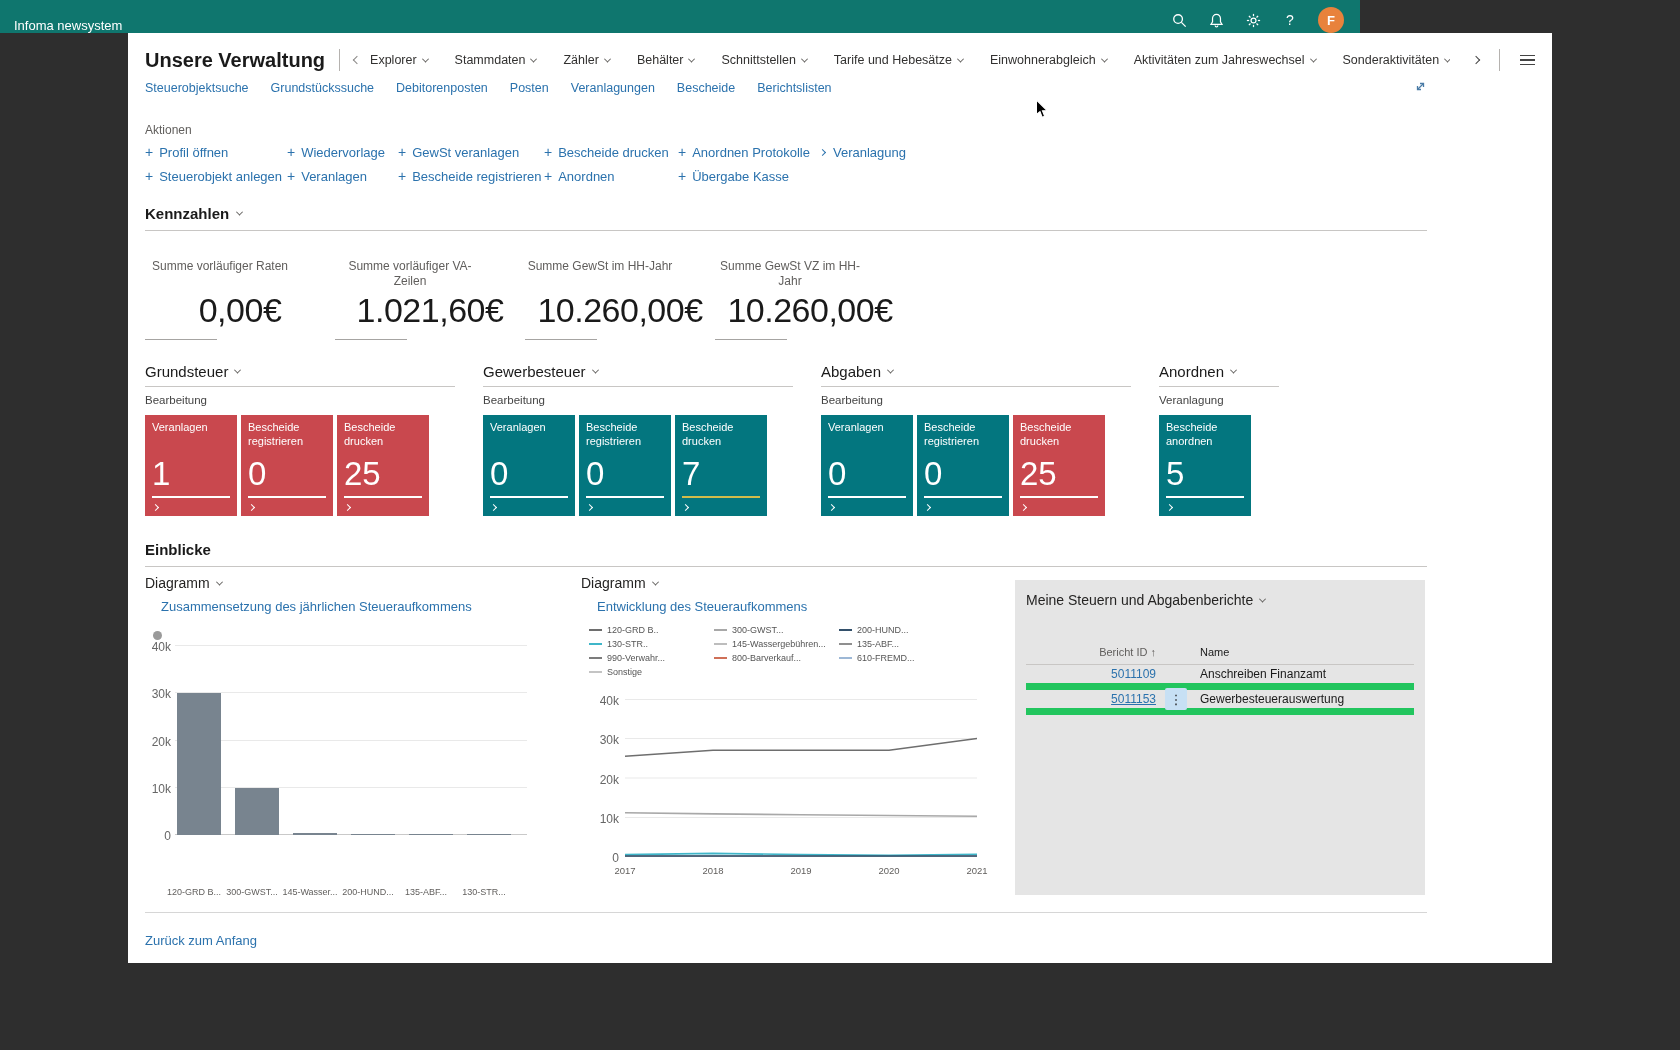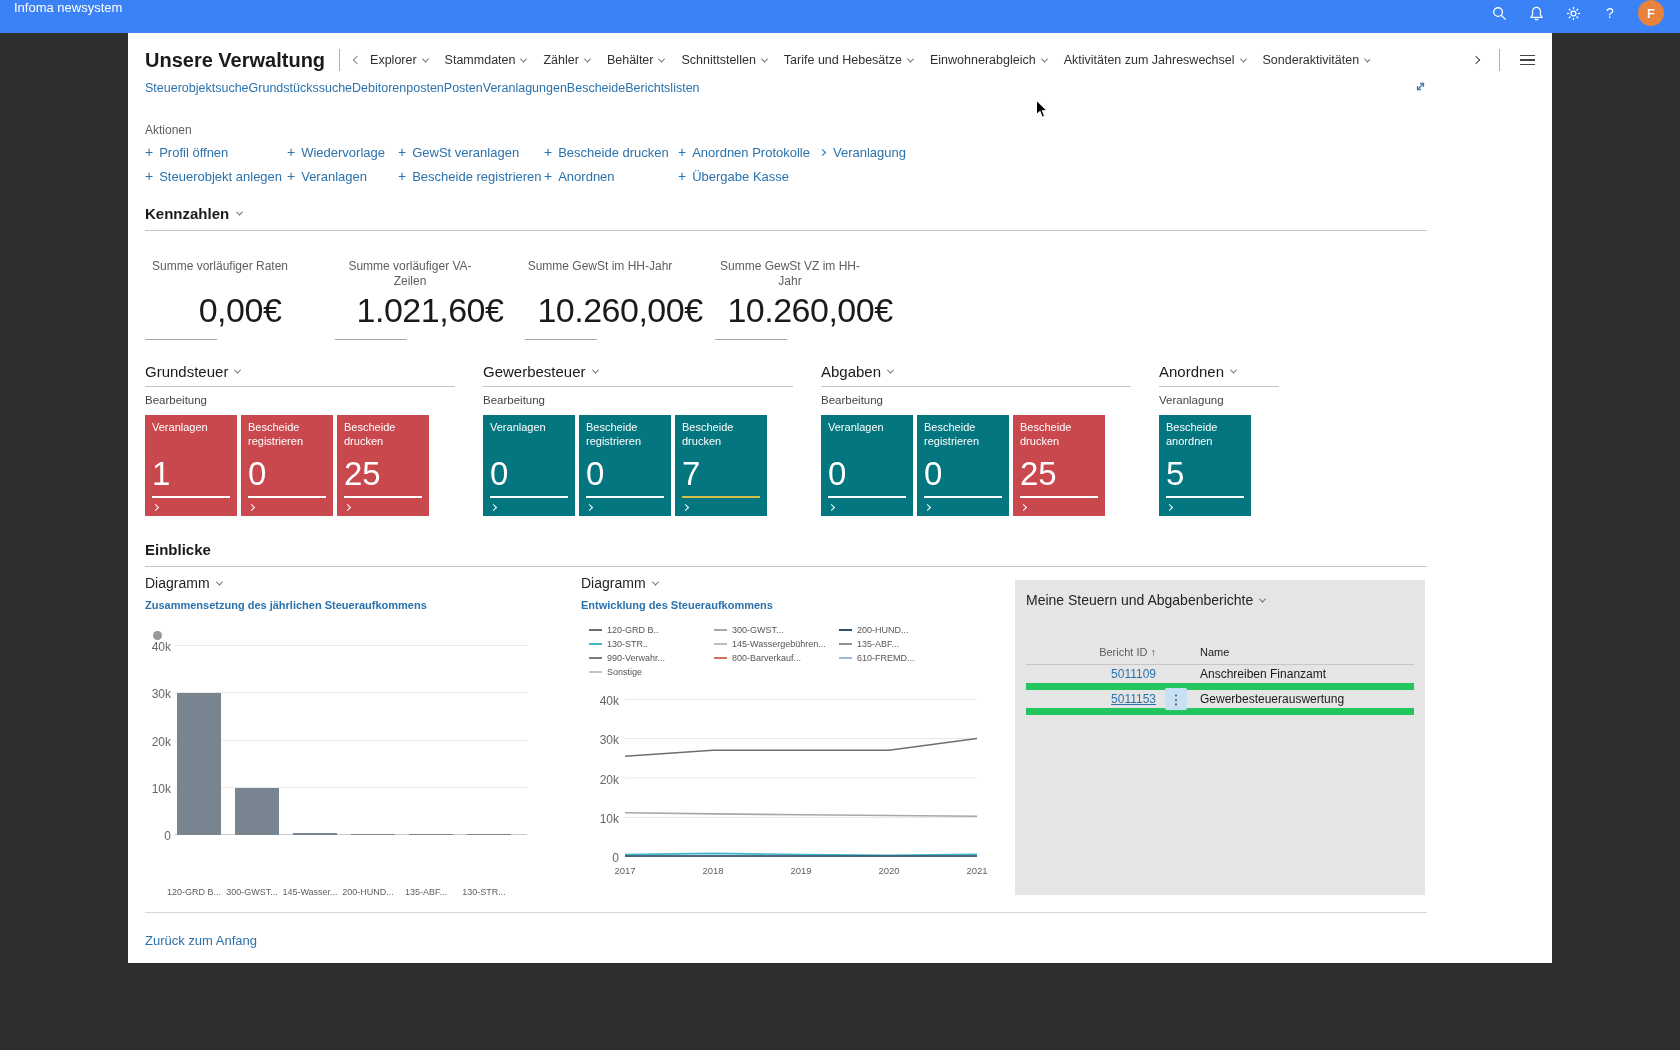--- a/index.html
+++ b/index.html
@@ -5,42 +5,42 @@
   * { box-sizing: border-box; margin: 0; padding: 0; }
   html,body { width:1680px; height:1050px; }
   body {
     font-family: "Liberation Sans", sans-serif;
     background:#2e2e2e;
     position:relative;
     overflow:hidden;
     color:#252423;
   }
   
-  .topbar{position:absolute;top:0;left:0;width:1680px;height:33px;background:#3b82f6;display:flex;align-items:flex-start;color:#fff;}
+  .topbar{position:absolute;top:0;left:0;width:1360px;height:33px;background:#0f766e;display:flex;align-items:flex-end;color:#fff;}
   .topbar .appname{font-size:13px;margin-left:14px;}
   .topbar .right{margin-left:auto;display:flex;align-items:center;gap:19px;margin-right:16px;}
   .tb-icon{width:18px;height:18px;display:flex;align-items:center;justify-content:center;cursor:pointer;}
   .tb-help{font-size:14px;color:#fff;cursor:pointer;width:18px;text-align:center;}
   .avatar{width:26px;height:26px;border-radius:50%;display:flex;align-items:center;justify-content:center;font-size:13px;font-weight:bold;color:#fff;cursor:pointer;}
   
   .content{position:absolute;top:33px;left:128px;width:1424px;height:930px;background:#fff;}
   
   .hdr-row{position:absolute;top:12px;left:17px;width:1390px;height:30px;display:flex;align-items:center;white-space:nowrap;}
   .page-title{font-size:20px;font-weight:600;color:#1a1a1a;}
   .vdiv{width:1px;height:22px;background:#b5b2af;margin:0 14px;}
-  .nav-items{display:flex;align-items:center;gap:17px;font-size:12.5px;color:#323130;overflow:hidden;}
+  .nav-items{display:flex;align-items:center;gap:27px;font-size:12.5px;color:#323130;overflow:hidden;}
   .nav-item{display:flex;align-items:center;cursor:pointer;}
   .cdn{display:inline-block;width:5px;height:5px;border-right:1.3px solid #605e5c;border-bottom:1.3px solid #605e5c;transform:rotate(45deg) translate(-1px,-1px);margin-left:6px;}
   .chl{display:inline-block;width:6px;height:6px;border-left:1.3px solid #8a8886;border-bottom:1.3px solid #8a8886;transform:rotate(45deg);margin-right:10px;}
   .chr-big{display:inline-block;width:6px;height:6px;border-top:1.5px solid #444;border-right:1.5px solid #444;transform:rotate(45deg);}
   .hdr-right{margin-left:auto;display:flex;align-items:center;gap:18px;}
   .burger{display:flex;flex-direction:column;gap:3px;cursor:pointer;}
   .burger span{display:block;width:15px;height:1.6px;background:#444;}
   
-  .subnav{position:absolute;top:47px;left:17px;width:1282px;display:flex;align-items:center;font-size:12.5px;}
+  .subnav{position:absolute;top:47px;left:17px;width:1282px;display:flex;align-items:center;gap:22px;font-size:12.5px;}
   .subnav a{color:#2b72ad;text-decoration:none;cursor:pointer;}
   .expand-ic{margin-left:auto;cursor:pointer;}
   
   .actions{position:absolute;top:90px;left:17px;width:1282px;}
   .actions-label{font-size:12px;color:#605e5c;margin-bottom:7px;}
   .actions-grid{display:grid;grid-template-columns:142px 111px 146px 134px 142px auto;row-gap:8px;font-size:13px;}
   .action{color:#2b72ad;display:flex;align-items:center;cursor:pointer;white-space:nowrap;}
   .action .plus{font-size:14px;margin-right:6px;font-weight:400;}
   .chr{display:inline-block;width:5px;height:5px;border-top:1.4px solid #2b72ad;border-right:1.4px solid #2b72ad;transform:rotate(45deg);margin-right:8px;}
   
@@ -66,21 +66,21 @@
   .tile-label{font-size:11px;line-height:1.25;}
   .tile-value{position:absolute;left:7px;bottom:26px;font-size:33px;font-weight:300;line-height:1;}
   .tile-bar{position:absolute;left:7px;right:7px;bottom:18px;height:2px;background:#fff;}
   .tile-chev{position:absolute;left:8px;bottom:6px;width:5px;height:5px;border-top:1.5px solid #fff;border-right:1.5px solid #fff;transform:rotate(45deg);display:inline-block;}
   
   .einblicke{position:absolute;top:508px;left:17px;width:1282px;}
   
   .chart-box{position:absolute;}
   .widget-h{font-size:14px;color:#252423;display:flex;align-items:center;cursor:pointer;}
   .widget-h .cdn{margin-left:7px;}
-  .chart-title{font-size:11px;font-weight:700;color:#2b72ad;margin-top:8px;cursor:pointer;display:inline-block;}
+  .chart-title{font-size:13px;font-weight:400;color:#2b72ad;margin-top:8px;cursor:pointer;display:inline-block;margin-left:16px;}
   .chart1{top:542px;left:17px;width:412px;height:300px;}
   .dot{position:absolute;top:56px;left:8px;width:9px;height:9px;border-radius:50%;background:#9a9a9a;}
   .bplot{position:absolute;top:70px;left:30px;width:352px;height:190px;}
   .gl{position:absolute;left:0;right:0;height:1px;background:#e9e9e9;}
   .gl.axis{background:#c9c9c9;}
   .ytick{position:absolute;left:-30px;width:26px;text-align:right;font-size:12px;color:#666;}
   .bars{position:absolute;left:2px;bottom:0;display:flex;align-items:flex-end;gap:14px;}
   .bar{width:44px;}
   .bxticks{position:absolute;top:264px;left:20px;display:flex;margin-top:48px;}
   .bxticks span{width:58px;text-align:center;font-size:9px;color:#605e5c;white-space:nowrap;overflow:hidden;}

